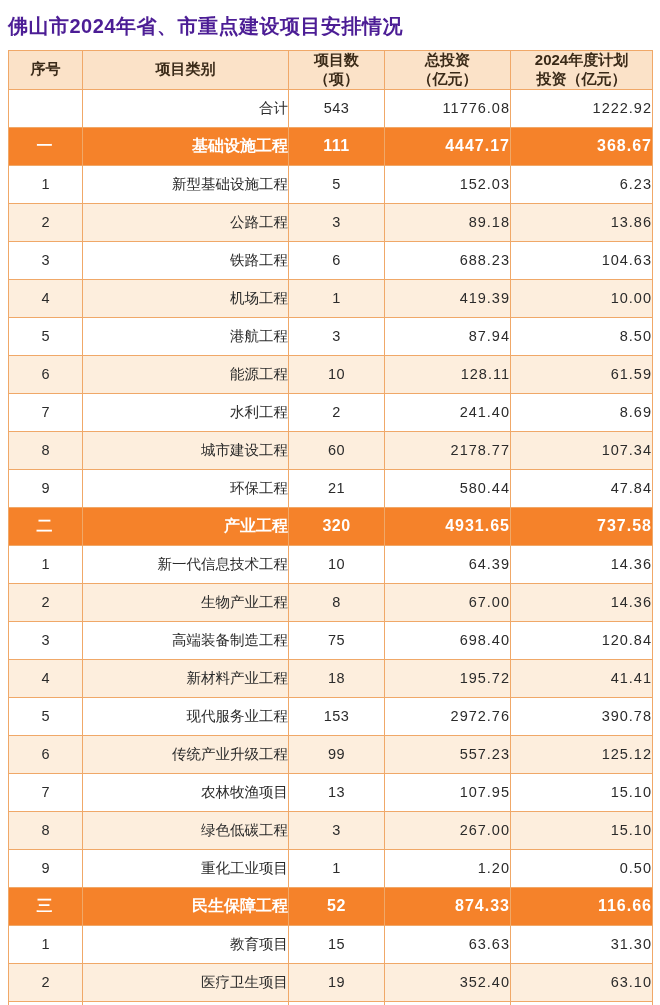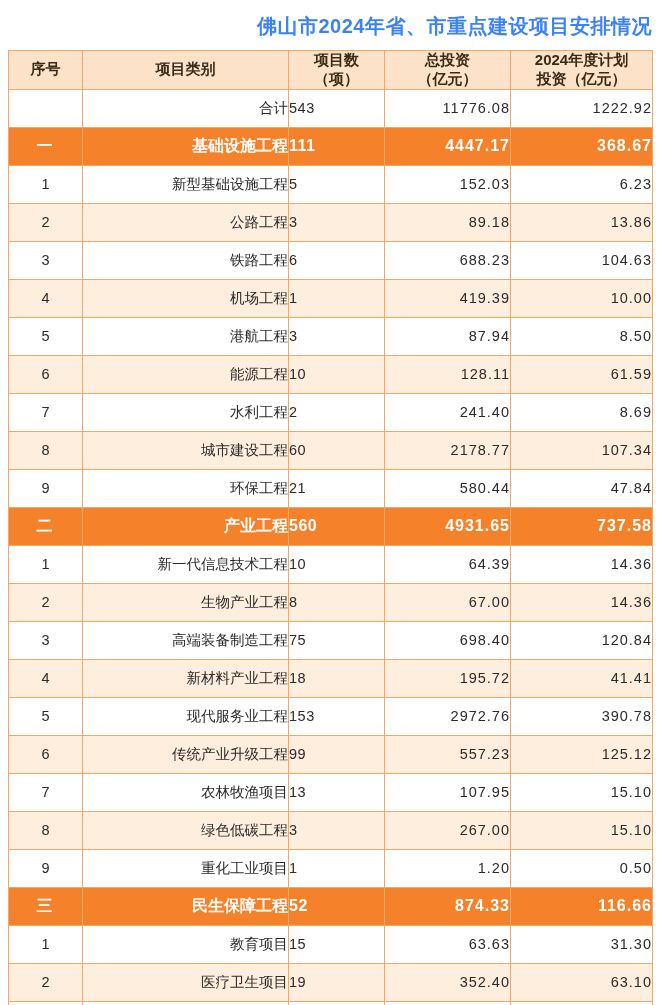--- a/index.html
+++ b/index.html
@@ -14,24 +14,24 @@
     overflow: hidden;
   }
   .page {
     width: 660px;
     height: 1005px;
     box-sizing: border-box;
     padding: 0 8px;
     background: #ffffff;
   }
   .title {
-    text-align: right;
+    text-align: left;
     font-size: 20px;
     font-weight: bold;
-    color: #3b82f6;
+    color: #4c1d95;
     letter-spacing: 0.5px;
     padding: 14px 0 12px 0;
     line-height: 1.2;
   }
   table.report {
     width: 644px;
     border-collapse: collapse;
     table-layout: fixed;
     font-size: 14.5px;
   }
@@ -60,21 +60,21 @@
   thead th .l2 { display: block; }
 
   td.idx { text-align: center; }
   td.cat { text-align: right; }
   td.numv, td.invv, td.planv {
     text-align: right;
     padding-right: 12px;
     font-variant-numeric: tabular-nums;
     letter-spacing: 1px;
   }
-  td.numv { text-align: left; letter-spacing: 0.5px; padding-right: 0; }
+  td.numv { text-align: center; letter-spacing: 0.5px; padding-right: 0; }
 
   
   tr.total td {
     background: #ffffff;
     color: #2b2b2b;
     font-weight: normal;
   }
   tr.total td.cat { font-weight: normal; }
 
   tr.section td {
@@ -198,21 +198,21 @@
         <tr class="odd">
           <td class="idx">9</td>
           <td class="cat">环保工程</td>
           <td class="numv">21</td>
           <td class="invv">580.44</td>
           <td class="planv">47.84</td>
         </tr>
         <tr class="section">
           <td class="idx">二</td>
           <td class="cat">产业工程</td>
-          <td class="numv">560</td>
+          <td class="numv">320</td>
           <td class="invv">4931.65</td>
           <td class="planv">737.58</td>
         </tr>
         <tr class="odd">
           <td class="idx">1</td>
           <td class="cat">新一代信息技术工程</td>
           <td class="numv">10</td>
           <td class="invv">64.39</td>
           <td class="planv">14.36</td>
         </tr>

